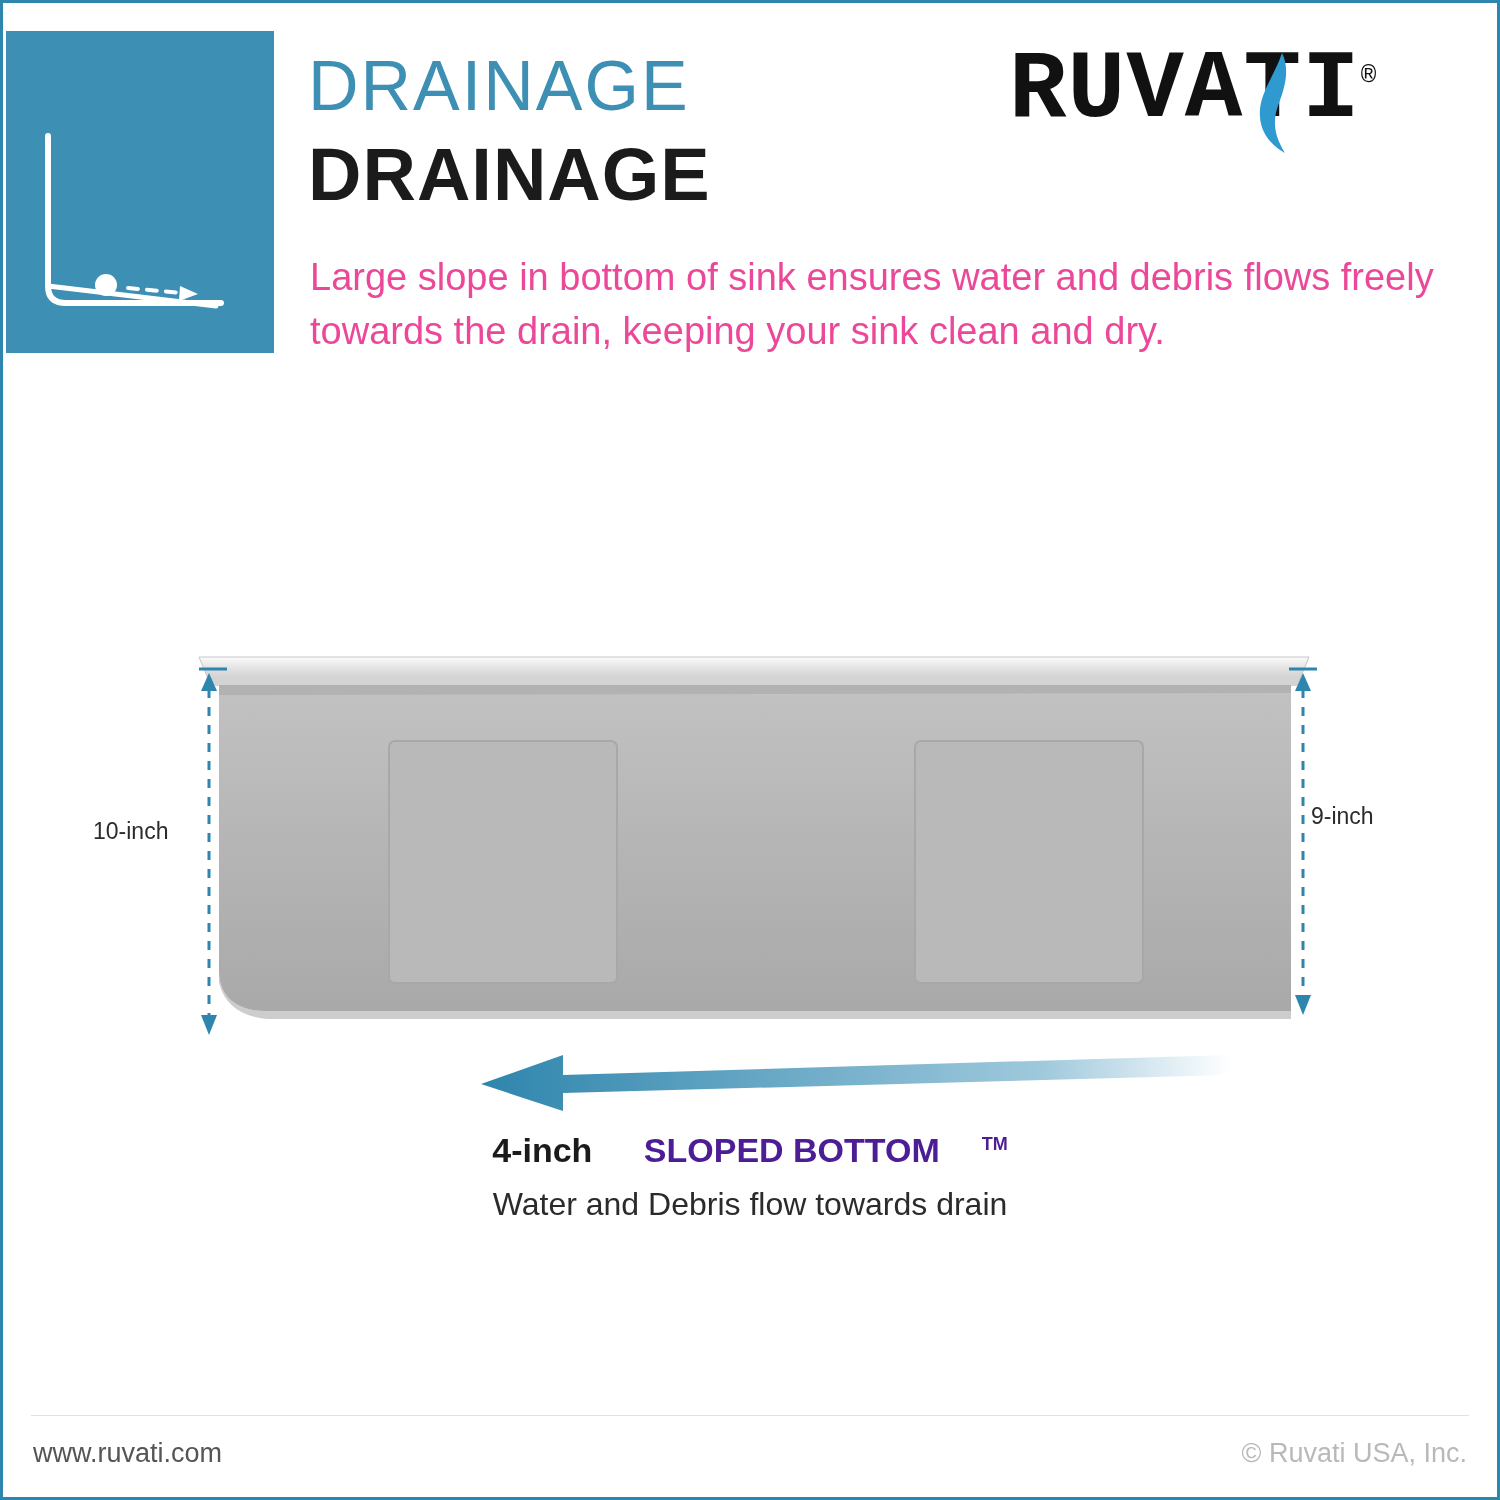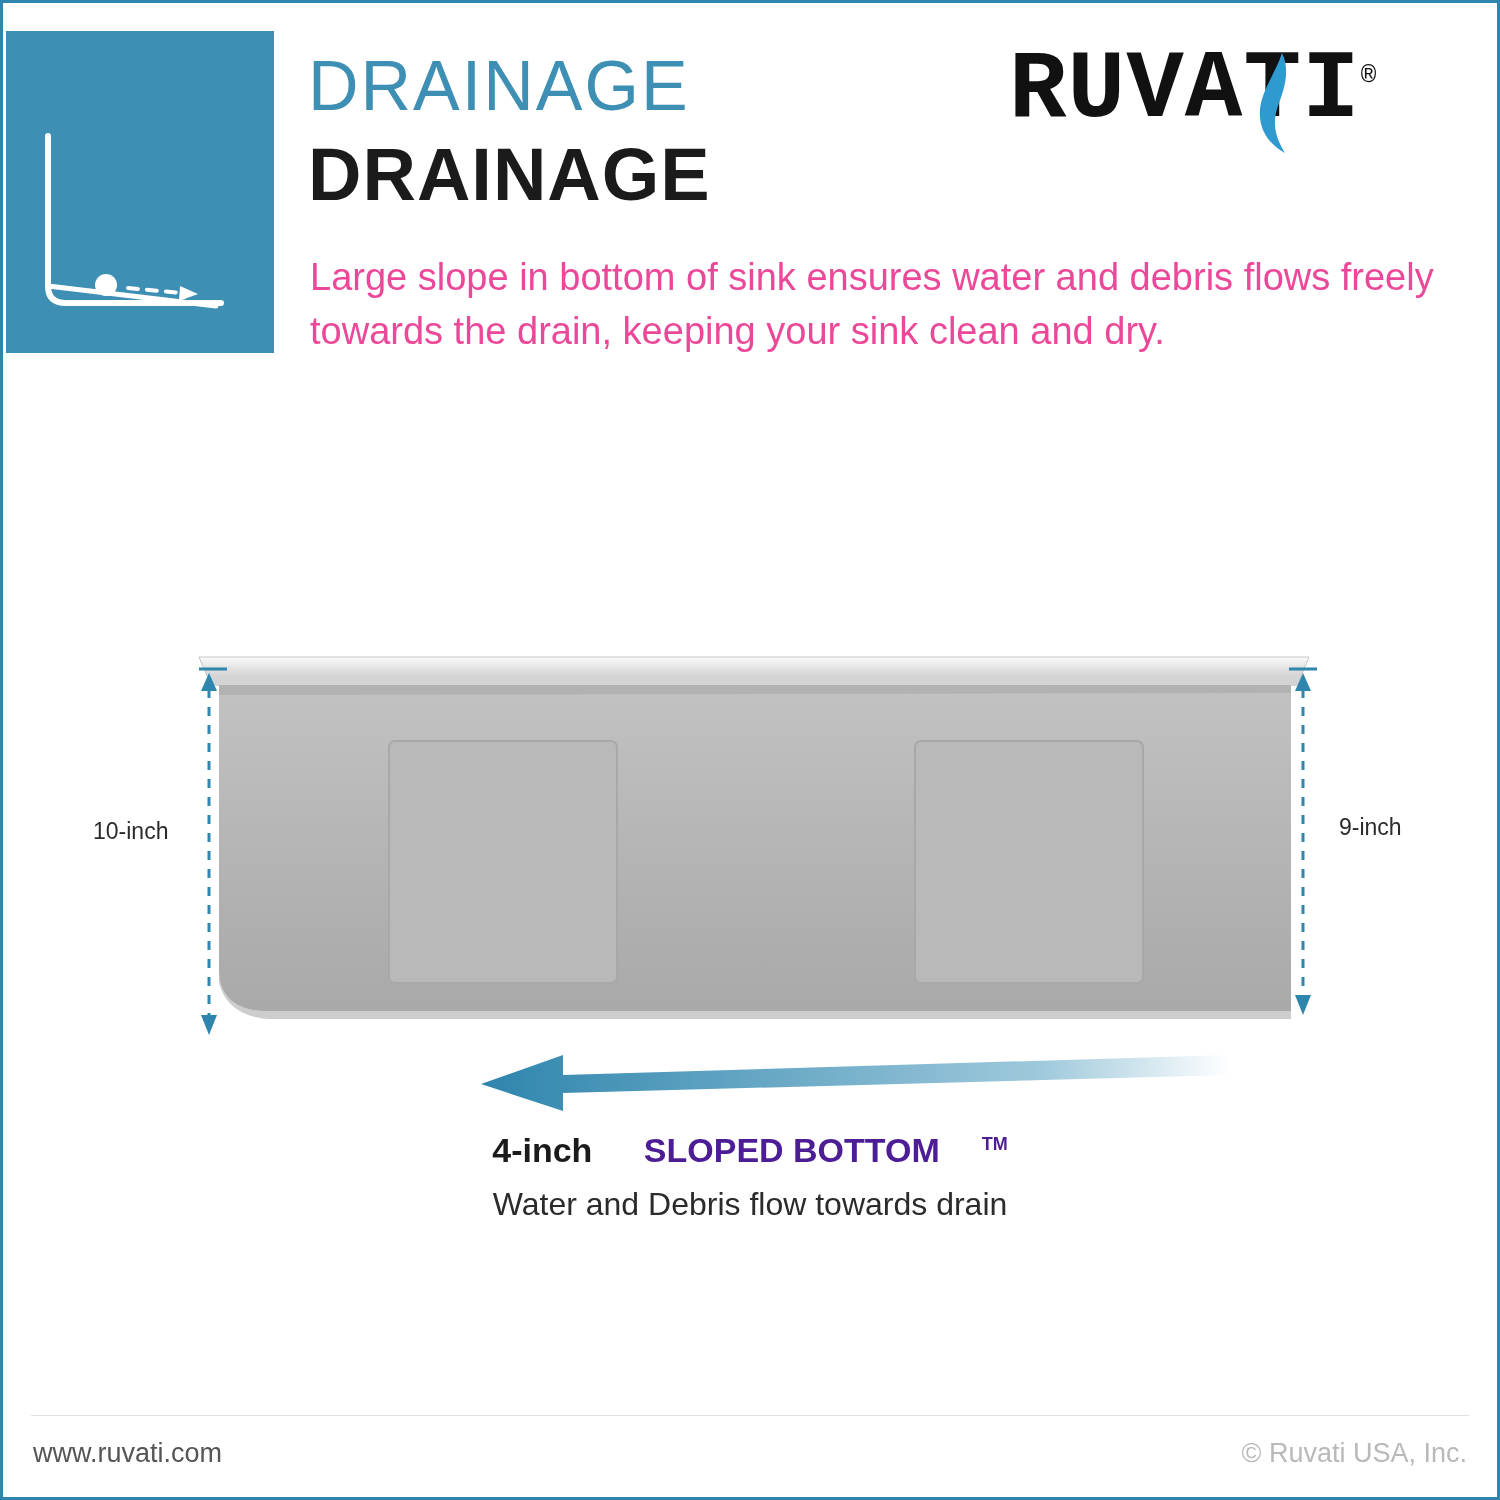--- a/index.html
+++ b/index.html
@@ -100,21 +100,21 @@
     width: 1500px;
     height: 640px;
   }
 
   .dim-label {
     position: absolute;
     font-size: 23px;
     color: #2b2b2b;
   }
   .dim-left-label { left: 90px; top: 815px; }
-  .dim-right-label { left: 1336px; top: 800px; margin-top: 11px; }
+  .dim-right-label { left: 1308px; top: 800px; }
 
   .slope-caption {
     position: absolute;
     left: 0;
     right: 0;
     top: 1128px;
     text-align: center;
     font-size: 34px;
     color: #1b1b1b;
     font-weight: 700;

